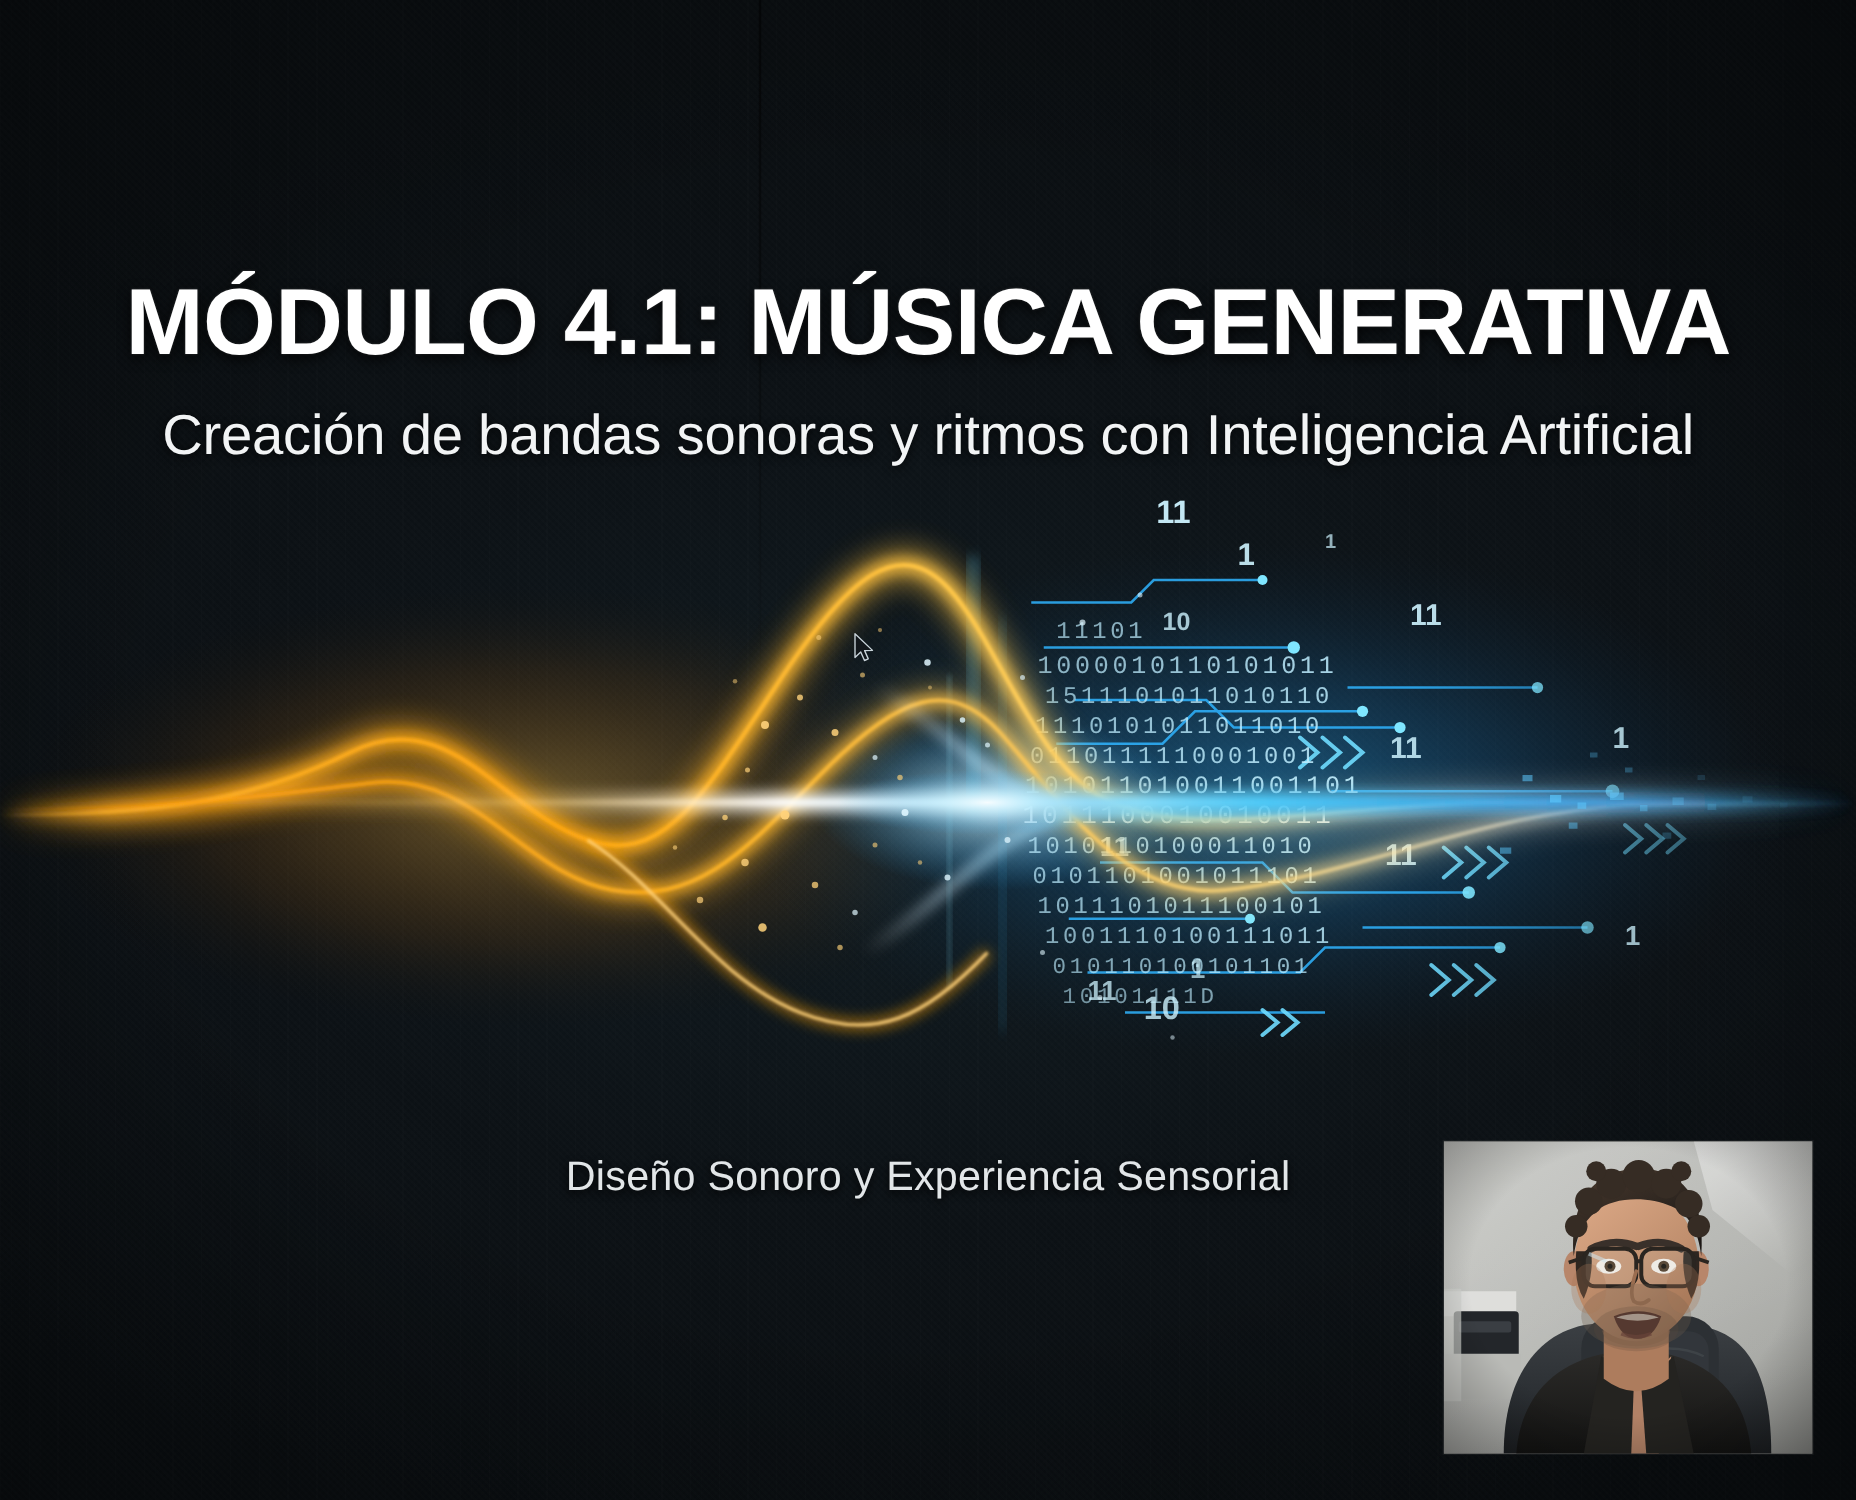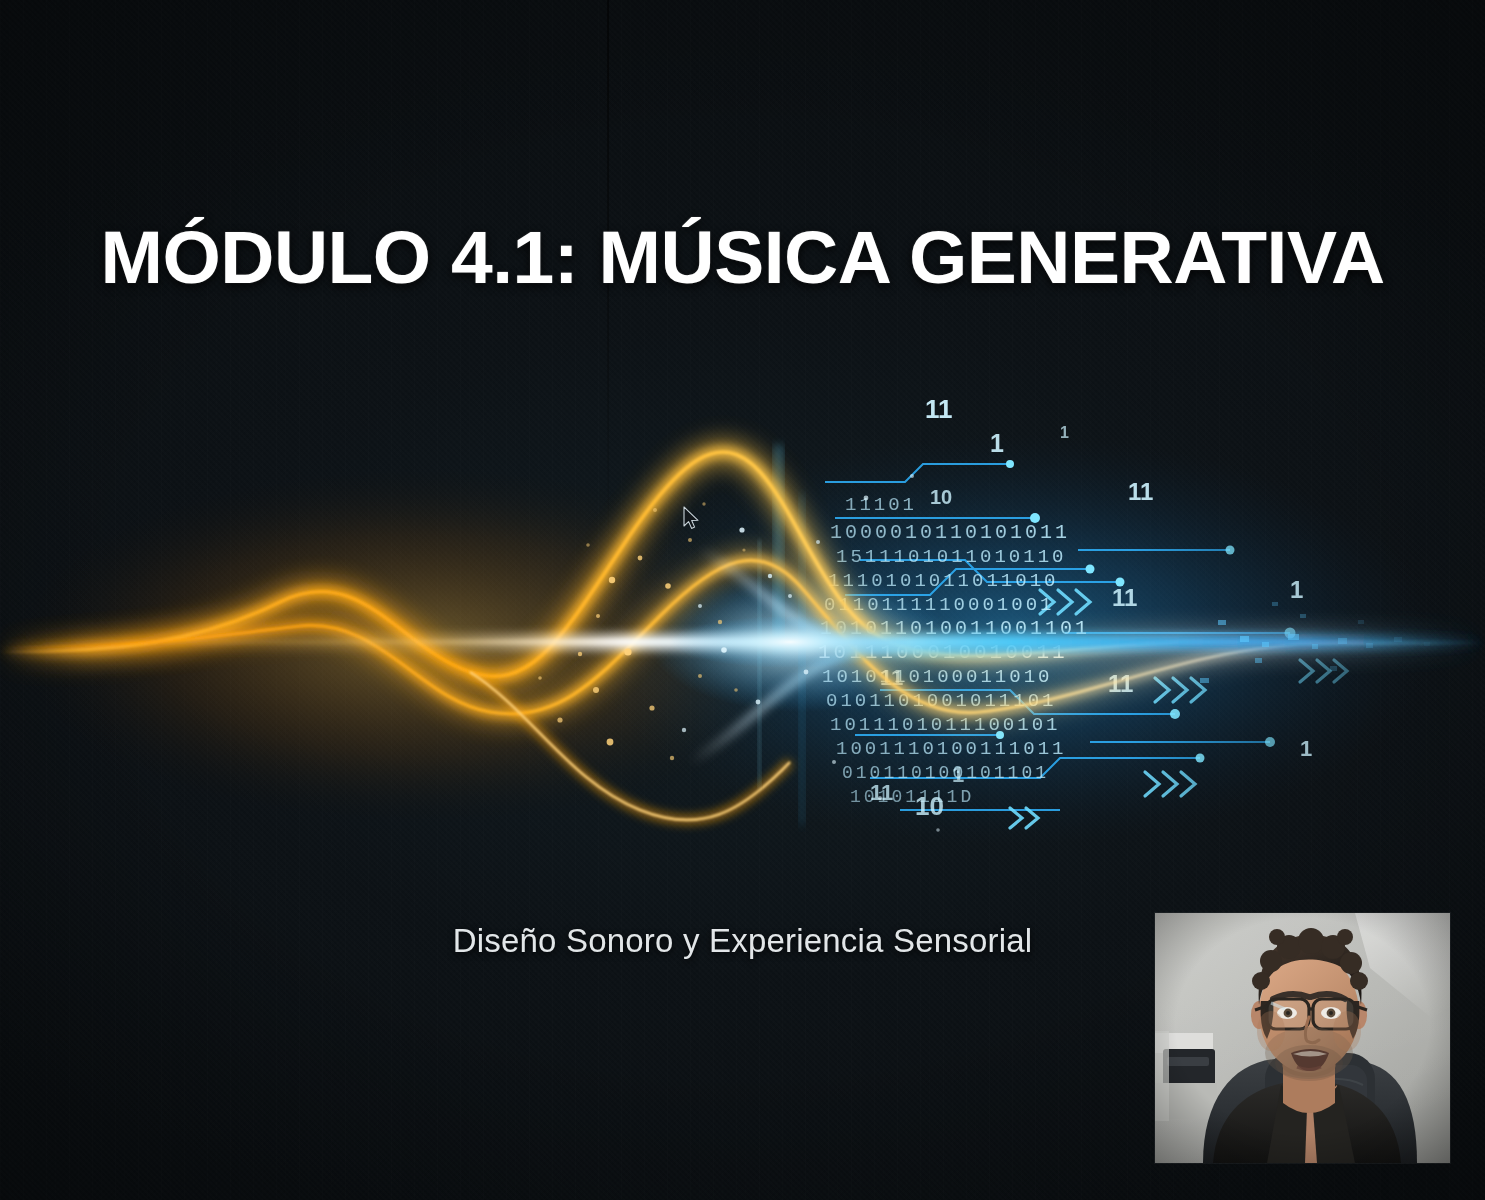--- a/index.html
+++ b/index.html
@@ -406,20 +406,21 @@
         <rect x="1358" y="230" width="6" height="4" opacity=".35"></rect>
       </g>
 
       <rect x="0" y="0" width="1485" height="490" fill="none"></rect>
     </svg>
   </div>
 
   <div class="bg-vign"></div>
 
   <div id="title">MÓDULO 4.1: MÚSICA GENERATIVA</div>
+  <div id="subtitle">Creación de bandas sonoras y ritmos con Inteligencia Artificial</div>
   <div id="footnote">Diseño Sonoro y Experiencia Sensorial</div>
 
   <div id="webcam">
     <svg viewBox="0 0 295 250" preserveAspectRatio="xMidYMid slice" xmlns="http://www.w3.org/2000/svg">
       <defs>
         <linearGradient id="wall" x1="0" y1="0" x2="1" y2="1">
           <stop offset="0%" stop-color="#c9cac6"></stop>
           <stop offset="55%" stop-color="#b4b5b1"></stop>
           <stop offset="100%" stop-color="#9d9e9a"></stop>
         </linearGradient>

